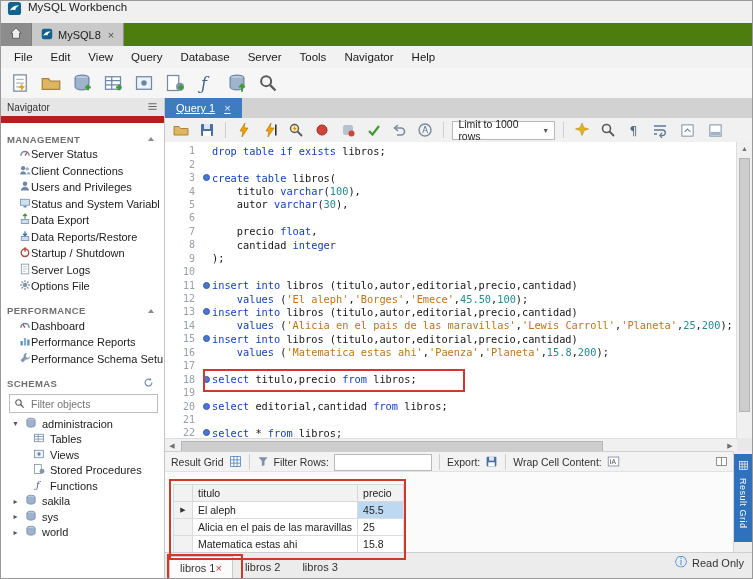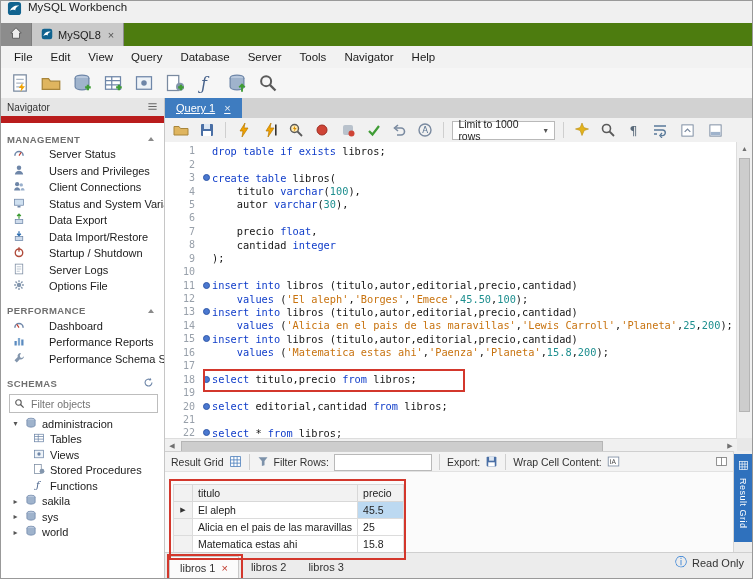--- a/index.html
+++ b/index.html
@@ -16,21 +16,21 @@
   .mitem{font-size:11.5px;color:#1a1a1a;padding:3px 9px;}
   
   .toolbar{position:absolute;top:67px;left:0;right:0;height:30px;background:#f6f6f6;border-bottom:1px solid #d5d5d5;display:flex;align-items:center;padding-left:8px;gap:9px;}
   .tbtn{width:22px;height:22px;display:flex;align-items:center;justify-content:center;}
   
   .sidebar{position:absolute;top:97px;left:0;width:163px;bottom:0;background:#fff;border-right:1px solid #c6c6c6;overflow:hidden;}
   .navheader{height:18px;background:#e6e6e6;border-bottom:7px solid #b91c1c;display:flex;align-items:center;padding:0 6px;font-size:10px;color:#333;}
   .navheader .sp{margin-left:auto;}
   .nhead{display:flex;align-items:center;height:14px;margin-top:9px;padding:0 6px;font-size:9.5px;font-weight:bold;color:#6f6f6f;letter-spacing:.4px;gap:4px;text-align:right;}
   .chev{width:0;height:0;border-left:3px solid transparent;border-right:3px solid transparent;border-bottom:4px solid #8a8a8a;margin-left:auto;margin-right:4px;}
-  .nitem{display:flex;align-items:center;height:16.5px;padding-left:12px;gap:24px;font-size:11px;color:#1b1b1b;white-space:nowrap;overflow:hidden;}
+  .nitem{display:flex;align-items:center;height:16.5px;padding-left:18px;gap:0;font-size:11px;color:#1b1b1b;white-space:nowrap;overflow:hidden;}
   .filterbox{margin:4px 6px 3px 8px;height:17px;border:1px solid #bdbdbd;background:#fff;display:flex;align-items:center;gap:4px;padding:0 4px;}
   .filterbox input{border:none;outline:none;font-size:10.5px;color:#444;width:108px;font-family:inherit;background:transparent;}
   .trow{display:flex;align-items:center;height:15.5px;padding-left:10px;gap:5px;font-size:11px;color:#1b1b1b;white-space:nowrap;}
   .trow.child{padding-left:32px;}
   .tw{width:9px;color:#555;font-size:8px;flex:none;text-align:center;}
   
   .main{position:absolute;left:164px;top:97px;right:0;bottom:0;}
   .qtabs{position:absolute;left:0;top:0;right:0;height:20px;background:#d2d2d2;display:flex;border-bottom:1px solid #bdbdbd;}
   .qtab{background:#3e7cc0;color:#fff;font-size:11px;display:flex;align-items:center;gap:9px;padding:0 11px;text-decoration:underline;}
   .qtab .x{color:#e8eef5;}
@@ -57,21 +57,21 @@
   
   .rtoolbar{position:absolute;left:0;top:353px;right:18px;height:20px;background:#f3f3f3;border-top:1px solid #cfcfcf;display:flex;align-items:center;gap:5px;padding:0 6px;font-size:10.5px;color:#333;}
   .rinput{width:92px;height:13px;border:1px solid #b9b9b9;background:#fff;font-size:10px;font-family:inherit;}
   .gridarea{position:absolute;left:0;top:373px;right:18px;height:81px;background:#fbfbfb;border-top:1px solid #e2e2e2;}
   table.rgrid{position:absolute;left:8px;top:12px;border-collapse:collapse;font-size:10.5px;color:#222;background:#fff;table-layout:fixed;}
   .rgrid th{background:#f2f2f2;border:1px solid #d8d8d8;font-weight:normal;text-align:left;padding:0 5px;height:16px;overflow:hidden;}
   .rgrid td{border:1px solid #dcdcdc;padding:0 5px;height:16px;background:#fff;overflow:hidden;white-space:nowrap;}
   .rgrid .gut{width:14px;background:#f2f2f2;padding:0 2px;text-align:center;font-size:7px;color:#333;}
   .rgrid td.sel{background:#bcd9f1;}
   .rtabs{position:absolute;left:0;top:454px;right:0;height:28px;background:#ececec;border-top:1px solid #cfcfcf;display:flex;align-items:flex-start;padding:3px 0 0 4px;gap:2px;box-sizing:border-box;}
-  .rtab{height:21px;display:flex;align-items:center;padding:0 10px;font-size:11px;color:#333;gap:6px;}
+  .rtab{height:21px;display:flex;align-items:center;padding:0 10px;font-size:11px;color:#333;}
   .rtab.active{background:#fbfbfb;border:1px solid #c9c9c9;border-bottom:none;}
   .rx{color:#c0392b;}
   .ro{position:absolute;right:8px;bottom:7px;display:flex;gap:5px;align-items:center;font-size:11px;color:#333;}
   .roi{color:#2b7bd4;font-size:12px;}
   .sidestrip{position:absolute;right:0;top:353px;width:18px;height:101px;background:#ededed;border-left:1px solid #d5d5d5;}
   .vtab{position:absolute;left:0;top:3px;width:18px;height:88px;background:#2f71bd;display:flex;flex-direction:column;align-items:center;padding-top:3px;gap:3px;box-sizing:border-box;}
   .vlabel{writing-mode:vertical-rl;font-size:9px;color:#fff;letter-spacing:.5px;}
   
   .anno{position:absolute;border:2px solid #d3372c;pointer-events:none;z-index:6;background:transparent;}
   #annoQuery{left:38px;top:227px;width:258px;height:19px;}
@@ -193,54 +193,54 @@
         </div>
         <div class="nitem">
           <span><svg width="12" height="12" viewBox="0 0 16 16" xmlns="http://www.w3.org/2000/svg">
               <path d="M2.5 11.5a5.5 5.5 0 0 1 11 0" fill="none" stroke="#6e86a8" stroke-width="2"></path>
               <line x1="8" y1="11.5" x2="11" y2="7" stroke="#c0392b" stroke-width="1.5"></line>
             </svg></span>
           <span>Server Status</span>
         </div>
         <div class="nitem">
           <span><svg width="12" height="12" viewBox="0 0 16 16" xmlns="http://www.w3.org/2000/svg">
-              <circle cx="8" cy="5" r="3" fill="#6e86a8"></circle>
-              <path d="M2.5 14c0-3.2 3.2-5 5.5-5s5.5 1.8 5.5 5z" fill="#6e86a8"></path>
-            </svg></span>
-          <span>Users and Privileges</span>
-        </div>
-        <div class="nitem">
-          <span><svg width="12" height="12" viewBox="0 0 16 16" xmlns="http://www.w3.org/2000/svg">
               <circle cx="5.5" cy="5.5" r="2.8" fill="#6e86a8"></circle>
               <circle cx="11" cy="6.5" r="2.3" fill="#9ab0cc"></circle>
               <path d="M1.5 14c0-3 2.7-4.2 4-4.2S9.5 11 9.5 14z" fill="#6e86a8"></path>
               <path d="M10 14c0-2.4 1.8-3.4 2.8-3.4s2.7 1 2.7 3.4z" fill="#9ab0cc"></path>
             </svg></span>
           <span>Client Connections</span>
         </div>
         <div class="nitem">
           <span><svg width="12" height="12" viewBox="0 0 16 16" xmlns="http://www.w3.org/2000/svg">
+              <circle cx="8" cy="5" r="3" fill="#6e86a8"></circle>
+              <path d="M2.5 14c0-3.2 3.2-5 5.5-5s5.5 1.8 5.5 5z" fill="#6e86a8"></path>
+            </svg></span>
+          <span>Users and Privileges</span>
+        </div>
+        <div class="nitem">
+          <span><svg width="12" height="12" viewBox="0 0 16 16" xmlns="http://www.w3.org/2000/svg">
               <rect x="2" y="3" width="12" height="8" fill="#cfe0f0" stroke="#6e86a8"></rect>
               <rect x="6" y="12" width="4" height="2" fill="#6e86a8"></rect>
             </svg></span>
           <span>Status and System Variabl</span>
         </div>
         <div class="nitem">
           <span><svg width="12" height="12" viewBox="0 0 16 16" xmlns="http://www.w3.org/2000/svg">
               <rect x="3" y="8.5" width="10" height="5.5" fill="#cfdcec" stroke="#6e86a8"></rect>
               <path d="M8 1.5v6M5.5 4 8 1.5 10.5 4" stroke="#3f9c35" fill="none" stroke-width="1.6"></path>
             </svg></span>
           <span>Data Export</span>
         </div>
         <div class="nitem">
           <span><svg width="12" height="12" viewBox="0 0 16 16" xmlns="http://www.w3.org/2000/svg">
               <rect x="3" y="8.5" width="10" height="5.5" fill="#cfdcec" stroke="#6e86a8"></rect>
               <path d="M8 1.5v6M5.5 5 8 7.5 10.5 5" stroke="#2b6cb0" fill="none" stroke-width="1.6"></path>
             </svg></span>
-          <span>Data Import/Restore</span>
+          <span>Data Reports/Restore</span>
         </div>
         <div class="nitem">
           <span><svg width="12" height="12" viewBox="0 0 16 16" xmlns="http://www.w3.org/2000/svg">
               <circle cx="8" cy="9" r="5" fill="none" stroke="#b04a3a" stroke-width="1.8"></circle>
               <line x1="8" y1="1.5" x2="8" y2="7.5" stroke="#b04a3a" stroke-width="1.8"></line>
             </svg></span>
           <span>Startup / Shutdown</span>
         </div>
         <div class="nitem">
           <span><svg width="12" height="12" viewBox="0 0 16 16" xmlns="http://www.w3.org/2000/svg">

